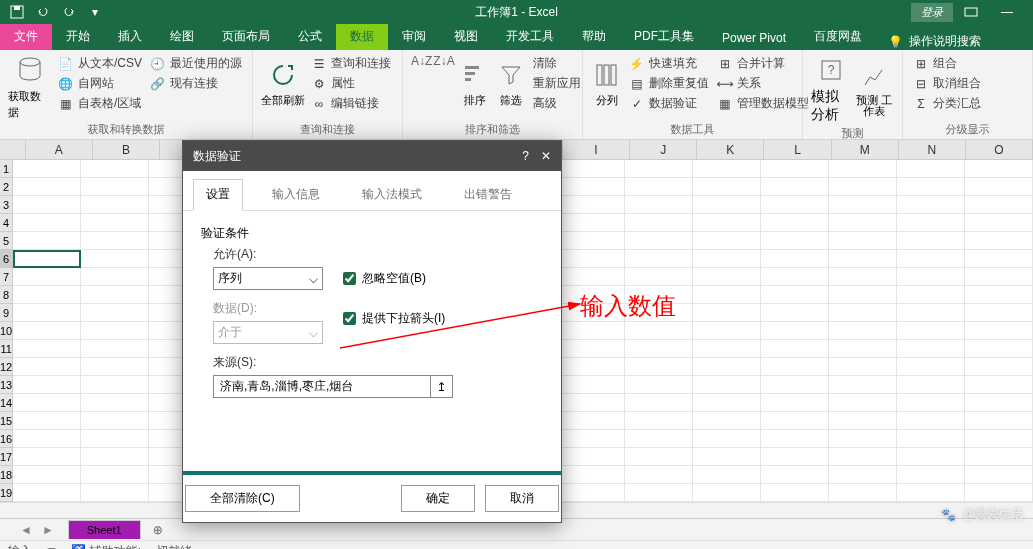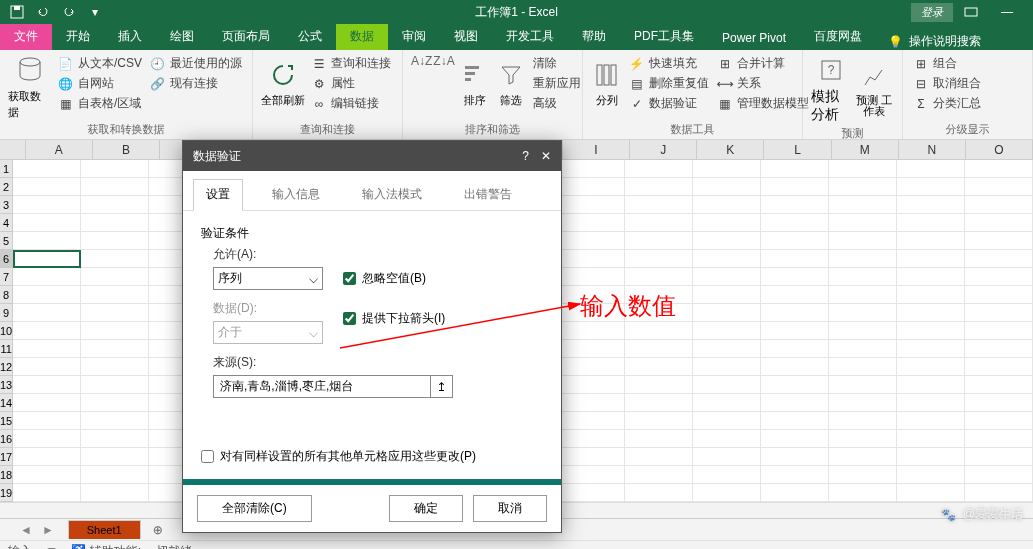--- a/index.html
+++ b/index.html
@@ -30,40 +30,40 @@
 .colhead{width:68px;border-right:1px solid #ccc;text-align:center;line-height:20px;color:#333;background:#e6e6e6;}
 .rowarea{display:flex;}
 .rowheads{width:26px;}
 .rowhead{height:18px;border-bottom:1px solid #ccc;border-right:1px solid #ccc;text-align:center;line-height:18px;background:#e6e6e6;font-size:11px;}
 .rowhead.sel{background:#ccc;}
 .cells{position:relative;flex:1;}
 .cellrow{display:flex;height:18px;}
 .cell{width:68px;height:18px;border-right:1px solid #e5e5e5;border-bottom:1px solid #e5e5e5;}
 .selcell{position:absolute;left:0;top:90px;width:68px;height:18px;border:2px solid #1a6b43;}
 .sheettabs{height:22px;background:#f3f3f3;border-top:1px solid #ccc;display:flex;align-items:center;padding-left:20px;gap:2px;}
-.sheettab{padding:3px 18px;background:#c2410c;border:1px solid #ccc;border-bottom:none;font-size:11px;}
+.sheettab{padding:3px 18px;background:#a21caf;border:1px solid #ccc;border-bottom:none;font-size:11px;}
 .statusbar{height:22px;background:#f3f3f3;border-top:1px solid #e0e0e0;display:flex;align-items:center;padding:0 8px;gap:14px;font-size:11px;color:#555;}
 .dialog{position:absolute;left:182px;top:140px;width:380px;background:#fff;border:1px solid #555;box-shadow:0 4px 20px rgba(0,0,0,0.4);}
 .dlg-title{height:30px;background:#4a4a4a;color:#fff;display:flex;align-items:center;justify-content:space-between;padding:0 10px;}
 .dlg-close{display:flex;gap:12px;}
 .dlg-tabs{display:flex;border-bottom:1px solid #ddd;padding:8px 10px 0 10px;gap:16px;}
 .dlg-tab{padding:6px 12px;border:1px solid transparent;font-size:12px;color:#737373;cursor:pointer;}
 .dlg-tab.active{border:1px solid #ccc;border-bottom:1px solid #fff;background:#fff;margin-bottom:-1px;color:#000;}
 .dlg-body{padding:14px 18px;min-height:260px;}
 .dlg-label{font-size:12px;margin-bottom:4px;}
 .dlg-row{display:flex;align-items:center;gap:20px;margin-bottom:10px;}
 .dlg-sublabel{font-size:12px;color:#333;margin-bottom:4px;}
 .dlg-select{width:110px;height:23px;border:1px solid #888;padding:0 4px;font-size:12px;display:flex;align-items:center;justify-content:space-between;}
 .dlg-select.disabled{color:#999;border-color:#bbb;}
 .dlg-input-wrap{display:flex;align-items:center;gap:0;}
 .dlg-input{width:218px;height:23px;border:1px solid #888;padding:0 6px;font-size:12px;}
 .dlg-refbtn{width:22px;height:23px;border:1px solid #888;border-left:none;display:flex;align-items:center;justify-content:center;}
 .dlg-check{display:flex;align-items:center;gap:6px;font-size:12px;}
 .dlg-check input{accent-color:#1a6b43;}
-.dlg-footer{border-top:6px solid #0f766e;padding:10px 14px;display:flex;justify-content:space-between;align-items:flex-end;}
+.dlg-footer{border-top:4px solid #0f766e;padding:10px 2px;display:flex;justify-content:space-between;align-items:flex-end;}
 .dlg-btn{padding:4px 24px;border:1px solid #999;background:#fff;font-size:12px;cursor:pointer;}
 .annotation{position:absolute;left:580px;top:290px;color:#ff0000;font-size:24px;font-family:Liberation Mono, monospace;}
 .arrow{position:absolute;left:340px;top:296px;}
 .watermark{position:absolute;right:10px;bottom:26px;color:rgba(255,255,255,0.7);font-size:18px;display:flex;align-items:center;gap:6px;text-shadow:0 0 4px rgba(0,0,0,0.4);}
 .hscroll{height:16px;background:#f3f3f3;border-top:1px solid #ddd;position:relative;}
 </style>
 </head>
 <body>
 
 <div class="titlebar">
@@ -740,24 +740,20 @@
             <input type="checkbox" checked="" style="">
             <span>提供下拉箭头(I)</span>
           </label>
       </div>
       <div class="dlg-sublabel">来源(S):</div>
       <div class="dlg-input-wrap">
         <input class="dlg-input" value="济南,青岛,淄博,枣庄,烟台" style="">
         <div class="dlg-refbtn">↥</div>
       </div>
     </div>
-    <label class="dlg-check" style="margin-top:50px">
-        <input type="checkbox" style="">
-        <span>对有同样设置的所有其他单元格应用这些更改(P)</span>
-      </label>
   </div>
   <div class="dlg-footer">
     <button class="dlg-btn">全部清除(C)</button>
     <div style="display:flex;gap:10px">
       <button class="dlg-btn">确定</button>
       <button class="dlg-btn">取消</button>
     </div>
   </div>
 </div>
 

